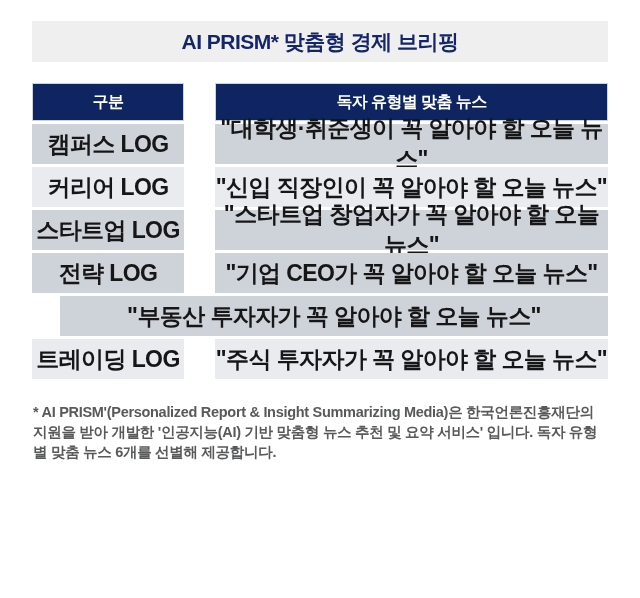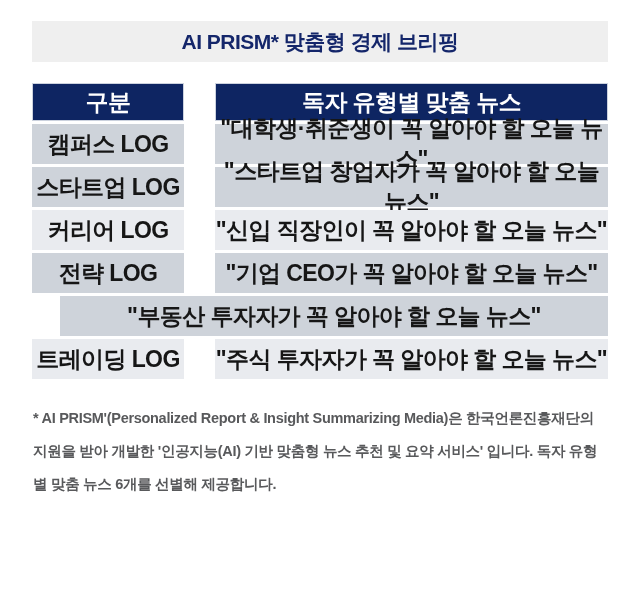--- a/index.html
+++ b/index.html
@@ -43,29 +43,29 @@
     font-size:23px;
     color:var(--cell_text);
     letter-spacing:-0.6px;
     text-align:center;
   }
   .type-cell{width:152px;flex:0 0 152px;}
   .news-cell{flex:1;margin-left:28px;}
   .header-cell{
     background:var(--header_bg);
     color:var(--header_text);
-    font-size:23px;
+    font-size:16px;
     border:1px solid #ccd2de;
   }
   .row-dark .cell{background:var(--row_dark);}
   .row-light .cell{background:var(--row_light);}
   .footnote{
     margin:23px 0 0 1px;
     font-size:14.5px;
-    line-height:33px;
+    line-height:20px;
     font-weight:600;
     color:var(--footnote_text);
     letter-spacing:-0.3px;
   }
 </style>
 </head>
 <body>
 
 <div class="page">
 
@@ -78,28 +78,28 @@
     <div class="row header-row">
       <div class="cell type-cell header-cell">구분</div>
       <div class="cell news-cell header-cell">독자 유형별 맞춤 뉴스</div>
     </div>
 
     <div class="row row-dark">
       <div class="cell type-cell">캠퍼스 LOG</div>
       <div class="cell news-cell">"대학생·취준생이 꼭 알아야 할 오늘 뉴스"</div>
     </div>
 
+    <div class="row row-light">
+      <div class="cell type-cell">커리어 LOG</div>
+      <div class="cell news-cell">"신입 직장인이 꼭 알아야 할 오늘 뉴스"</div>
+    </div>
+
     <div class="row row-dark">
       <div class="cell type-cell">스타트업 LOG</div>
       <div class="cell news-cell">"스타트업 창업자가 꼭 알아야 할 오늘 뉴스"</div>
-    </div>
-
-    <div class="row row-light">
-      <div class="cell type-cell">커리어 LOG</div>
-      <div class="cell news-cell">"신입 직장인이 꼭 알아야 할 오늘 뉴스"</div>
     </div>
 
 
     <div class="row row-dark">
       <div class="cell type-cell">전략 LOG</div>
       <div class="cell news-cell">"기업 CEO가 꼭 알아야 할 오늘 뉴스"</div>
     </div>
 
 
     <div class="row row-dark">

